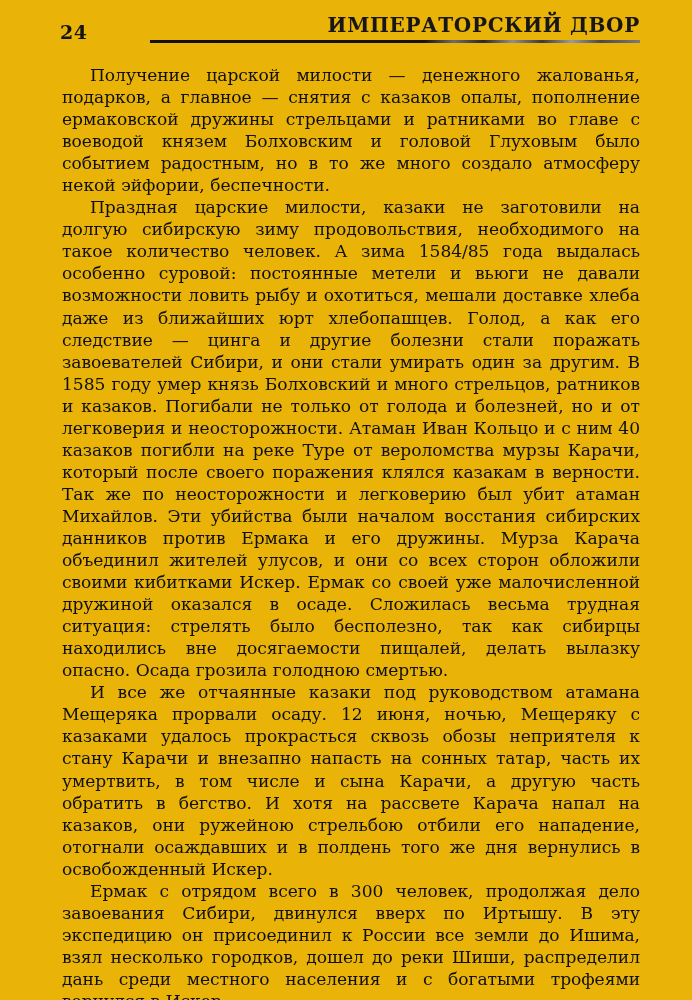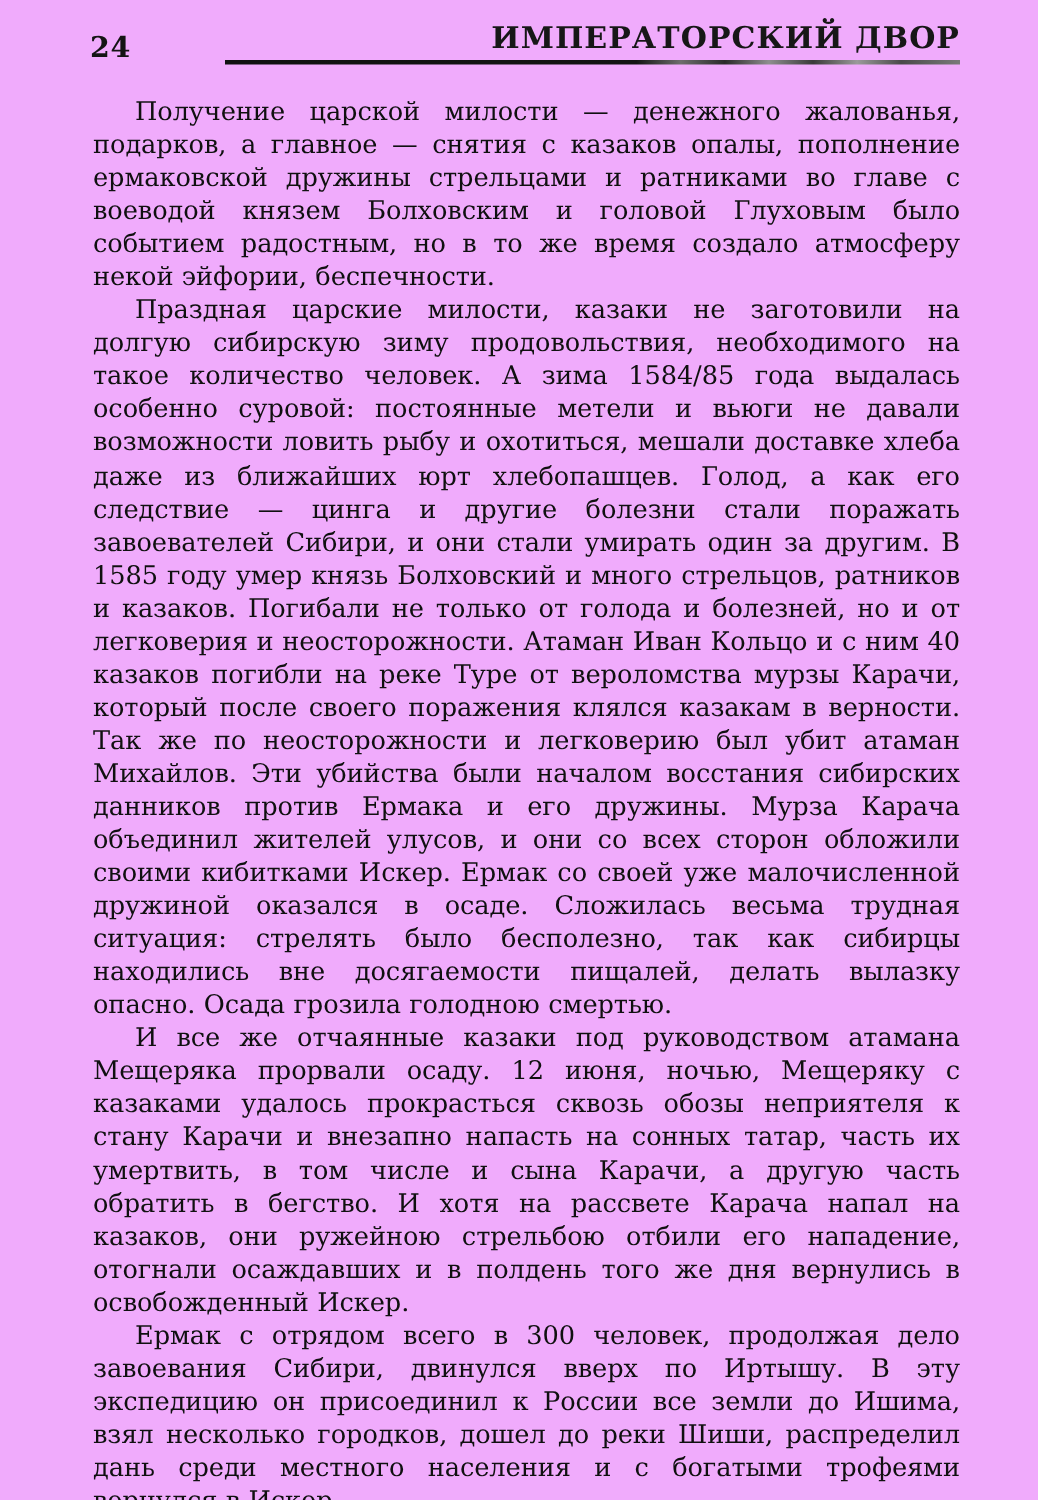--- a/index.html
+++ b/index.html
@@ -98,29 +98,29 @@
     hyphens: manual;
   }
 
   .body-text p:last-child {
     
   }
 </style>
 </head>
 <body>
 
-<div class="page" style="background: #f0abfc; color: rgb(16, 16, 16);">
+<div class="page" style="background: #eab308; color: rgb(16, 16, 16);">
 
   <div class="page-header">
     <div class="folio">24</div>
     <div class="running-head">ИМПЕРАТОРСКИЙ ДВОР</div>
     <div class="header-rule"></div>
   </div>
 
   <div class="body-text">
-    <p>Получение царской милости — денежного жалованья, подарков, а главное — снятия с казаков опалы, пополнение ермаковской дружины стрельцами и ратниками во главе с воеводой князем Болховским и головой Глуховым было событием радостным, но в то же время создало атмосферу некой эйфории, беспечности.</p>
+    <p>Получение царской милости — денежного жалованья, подарков, а главное — снятия с казаков опалы, пополнение ермаковской дружины стрельцами и ратниками во главе с воеводой князем Болховским и головой Глуховым было событием радостным, но в то же много создало атмосферу некой эйфории, беспечности.</p>
     <p>Праздная царские милости, казаки не заготовили на долгую сибирскую зиму продовольствия, необходимого на такое количество человек. А зима 1584/85 года выдалась особенно суровой: постоянные метели и вьюги не давали возможности ловить рыбу и охотиться, мешали доставке хлеба даже из ближайших юрт хлебопашцев. Голод, а как его следствие — цинга и другие болезни стали поражать завоевателей Сибири, и они стали умирать один за другим. В 1585 году умер князь Болховский и много стрельцов, ратников и казаков. Погибали не только от голода и болезней, но и от легковерия и неосторожности. Атаман Иван Кольцо и с ним 40 казаков погибли на реке Туре от вероломства мурзы Карачи, который после своего поражения клялся казакам в верности. Так же по неосторожности и легковерию был убит атаман Михайлов. Эти убийства были началом восстания сибирских данников против Ермака и его дружины. Мурза Карача объединил жителей улусов, и они со всех сторон обложили своими кибитками Искер. Ермак со своей уже малочисленной дружиной оказался в осаде. Сложилась весьма трудная ситуация: стрелять было бесполезно, так как сибирцы находились вне досягаемости пищалей, делать вылазку опасно. Осада грозила голодною смертью.</p>
     <p>И все же отчаянные казаки под руководством атамана Мещеряка прорвали осаду. 12 июня, ночью, Мещеряку с казаками удалось прокрасться сквозь обозы неприятеля к стану Карачи и внезапно напасть на сонных татар, часть их умертвить, в том числе и сына Карачи, а другую часть обратить в бегство. И хотя на рассвете Карача напал на казаков, они ружейною стрельбою отбили его нападение, отогнали осаждавших и в полдень того же дня вернулись в освобожденный Искер.</p>
     <p>Ермак с отрядом всего в 300 человек, продолжая дело завоевания Сибири, двинулся вверх по Иртышу. В эту экспедицию он присоединил к России все земли до Ишима, взял несколько городков, дошел до реки Шиши, распределил дань среди местного населения и с богатыми трофеями вернулся в Искер.</p>
 
   </div>
 
 </div>
 
 </body></html>

